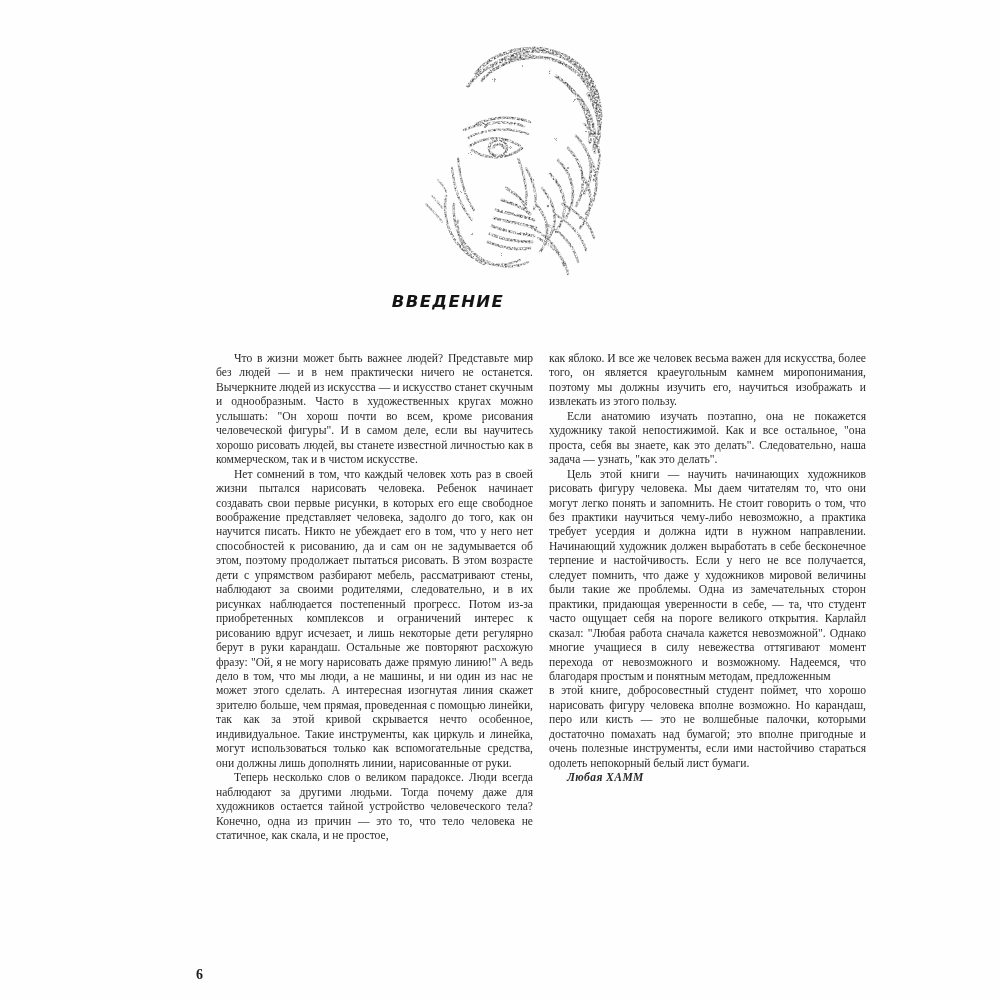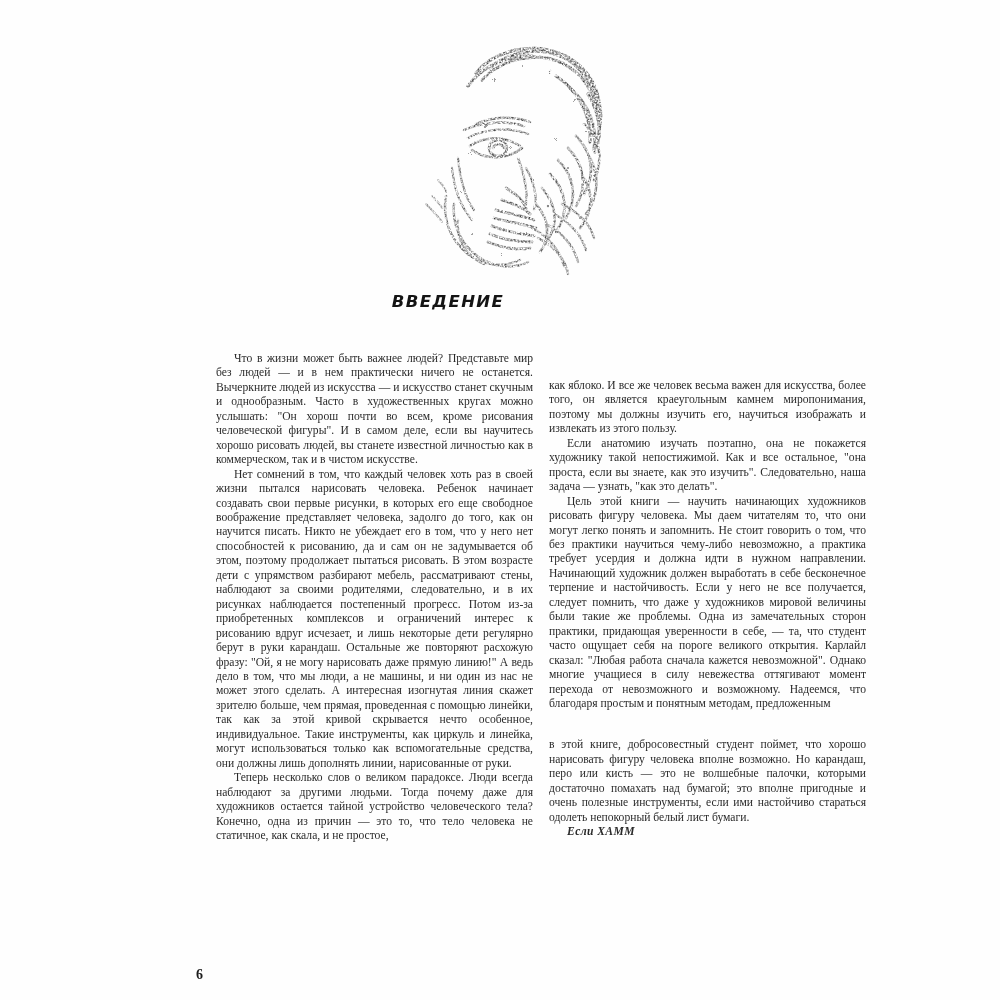--- a/index.html
+++ b/index.html
@@ -72,21 +72,21 @@
   .col p {
     margin: 0;
     font-family: "Liberation Serif", serif;
     font-size: 11.6px;
     line-height: 14.45px;
     text-align: justify;
     text-indent: 18px;
     color: #2a2a2a;
     -webkit-font-smoothing: antialiased;
   }
-  .col p.noindent { text-indent: 0; margin-top: 27px; }
+  .col p.noindent { text-indent: 0; }
 
   .signature {
     margin-top: 26px;
     text-align: right;
     font-family: "Liberation Serif", serif;
     font-style: italic;
     font-weight: bold;
     font-size: 12.5px;
     letter-spacing: 0.4px;
     color: #262626;
@@ -231,23 +231,23 @@
   <div class="columns">
 
     <div class="col col-left">
       <p>Что в жизни может быть важнее людей? Представьте мир без людей — и в нем практически ничего не останется. Вычеркните людей из искусства — и искусство станет скучным и однообразным. Часто в художественных кругах можно услышать: "Он хорош почти во всем, кроме рисования человеческой фигуры". И в самом деле, если вы научитесь хорошо рисовать людей, вы станете известной личностью как в коммерческом, так и в чистом искусстве.</p>
       <p>Нет сомнений в том, что каждый человек хоть раз в своей жизни пытался нарисовать человека. Ребенок начинает создавать свои первые рисунки, в которых его еще свободное воображение представляет человека, задолго до того, как он научится писать. Никто не убеждает его в том, что у него нет способностей к рисованию, да и сам он не задумывается об этом, поэтому продолжает пытаться рисовать. В этом возрасте дети с упрямством разбирают мебель, рассматривают стены, наблюдают за своими родителями, следовательно, и в их рисунках наблюдается постепенный прогресс. Потом из-за приобретенных комплексов и ограничений интерес к рисованию вдруг исчезает, и лишь некоторые дети регулярно берут в руки карандаш. Остальные же повторяют расхожую фразу: "Ой, я не могу нарисовать даже прямую линию!" А ведь дело в том, что мы люди, а не машины, и ни один из нас не может этого сделать. А интересная изогнутая линия скажет зрителю больше, чем прямая, проведенная с помощью линейки, так как за этой кривой скрывается нечто особенное, индивидуальное. Такие инструменты, как циркуль и линейка, могут использоваться только как вспомогательные средства, они должны лишь дополнять линии, нарисованные от руки.</p>
       <p>Теперь несколько слов о великом парадоксе. Люди всегда наблюдают за другими людьми. Тогда почему даже для художников остается тайной устройство человеческого тела? Конечно, одна из причин — это то, что тело человека не статичное, как скала, и не простое,</p>
     </div>
 
     <div class="col col-right">
       <p class="noindent">как яблоко. И все же человек весьма важен для искусства, более того, он является краеугольным камнем миропонимания, поэтому мы должны изучить его, научиться изображать и извлекать из этого пользу.</p>
-      <p>Если анатомию изучать поэтапно, она не покажется художнику такой непостижимой. Как и все остальное, "она проста, если вы знаете, как это изучить". Следовательно, наша задача — узнать, "как это делать".</p>
+      <p>Если анатомию изучать поэтапно, она не покажется художнику такой непостижимой. Как и все остальное, "она проста, себя вы знаете, как это делать". Следовательно, наша задача — узнать, "как это делать".</p>
       <p>Цель этой книги — научить начинающих художников рисовать фигуру человека. Мы даем читателям то, что они могут легко понять и запомнить. Не стоит говорить о том, что без практики научиться чему-либо невозможно, а практика требует усердия и должна идти в нужном направлении. Начинающий художник должен выработать в себе бесконечное терпение и настойчивость. Если у него не все получается, следует помнить, что даже у художников мировой величины были такие же проблемы. Одна из замечательных сторон практики, придающая уверенности в себе, — та, что студент часто ощущает себя на пороге великого открытия. Карлайл сказал: "Любая работа сначала кажется невозможной". Однако многие учащиеся в силу невежества оттягивают момент перехода от невозможного и возможному. Надеемся, что благодаря простым и понятным методам, предложенным</p>
       <p class="noindent">в этой книге, добросовестный студент поймет, что хорошо нарисовать фигуру человека вполне возможно. Но карандаш, перо или кисть — это не волшебные палочки, которыми достаточно помахать над бумагой; это вполне пригодные и очень полезные инструменты, если ими настойчиво стараться одолеть непокорный белый лист бумаги.</p>
-      <p class="signature">Если ХАММ</p>
+      <p class="signature">Любая ХАММ</p>
     </div>
 
   </div>
 
   <div class="page-number">6</div>
 
 </div>
 
 </body></html>

